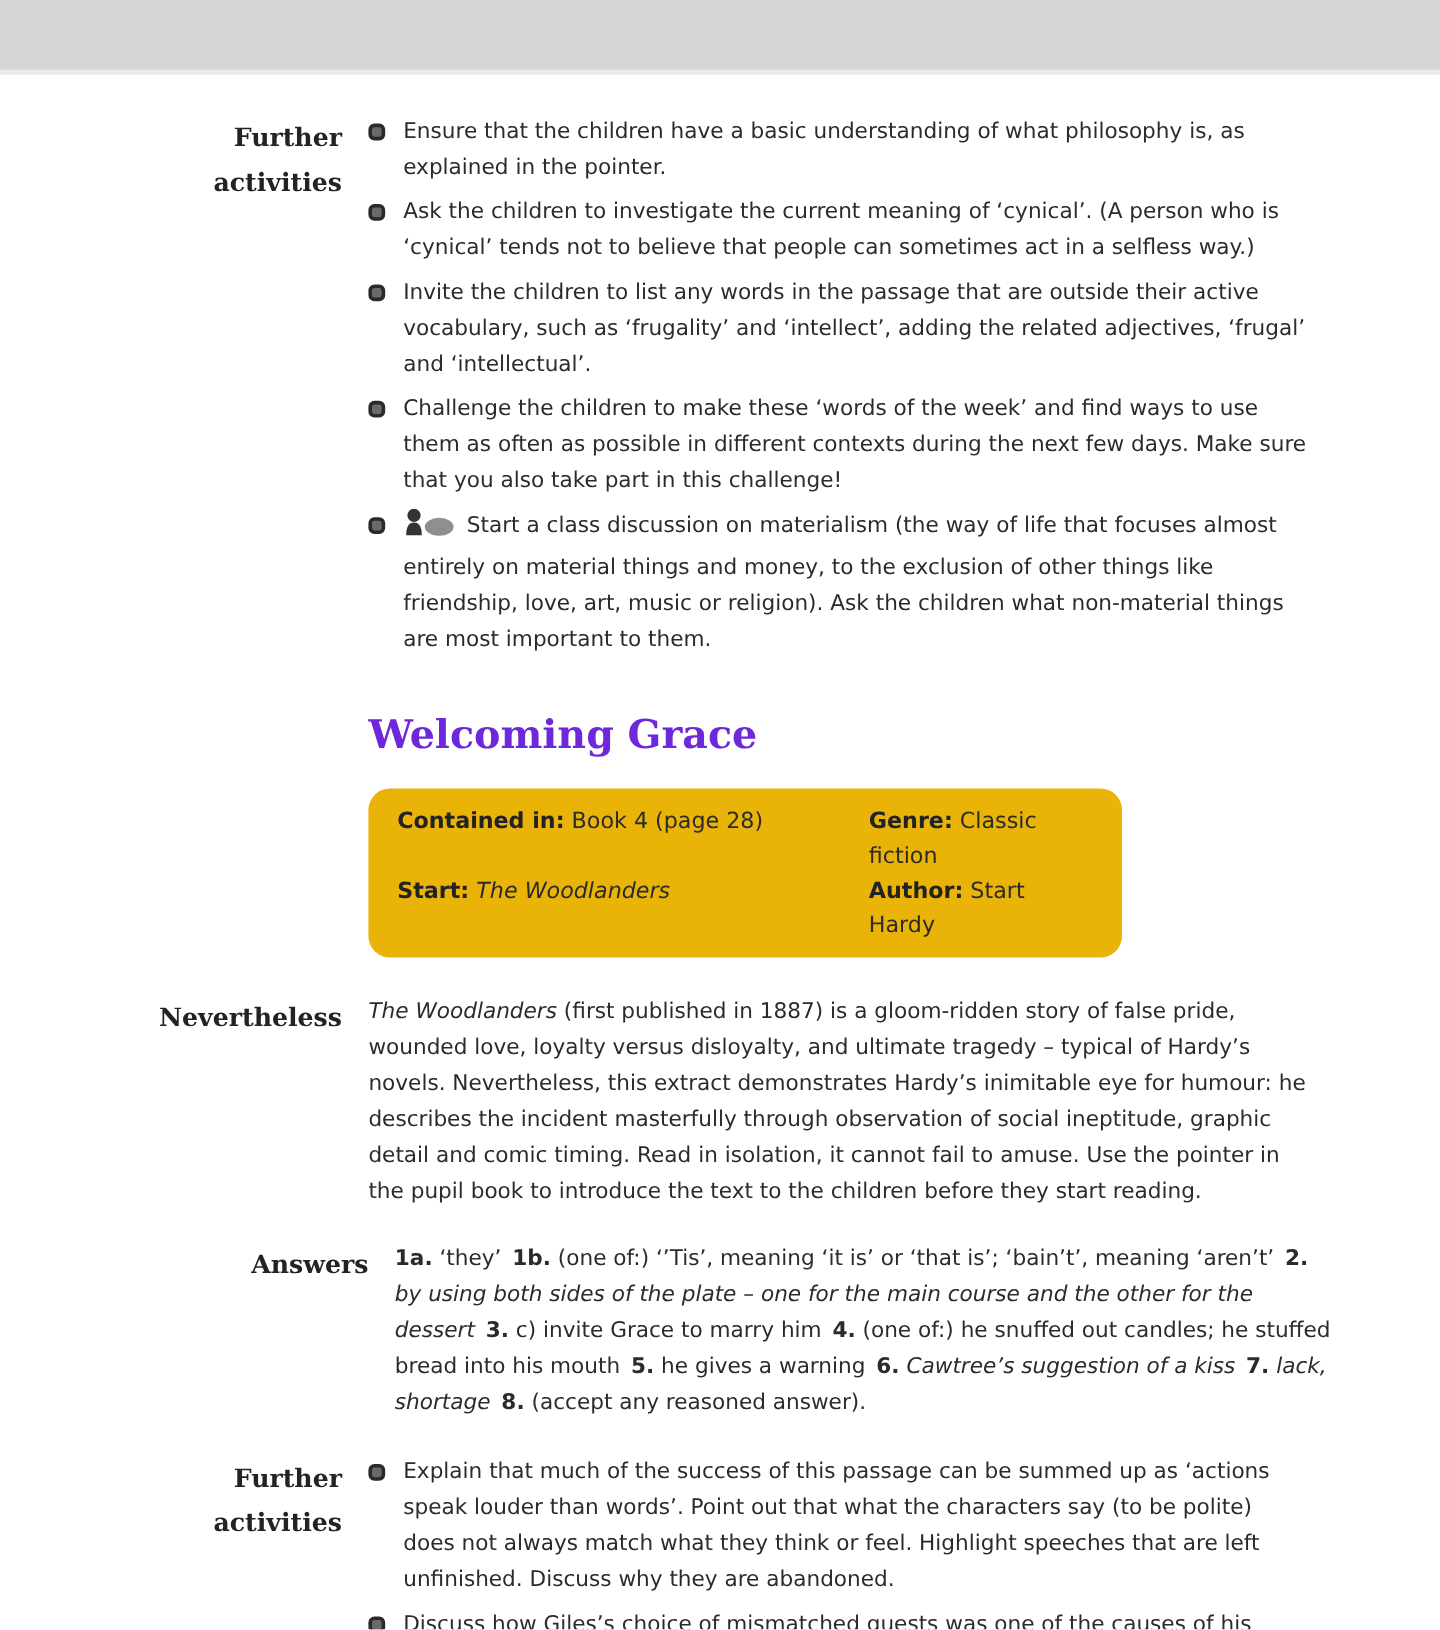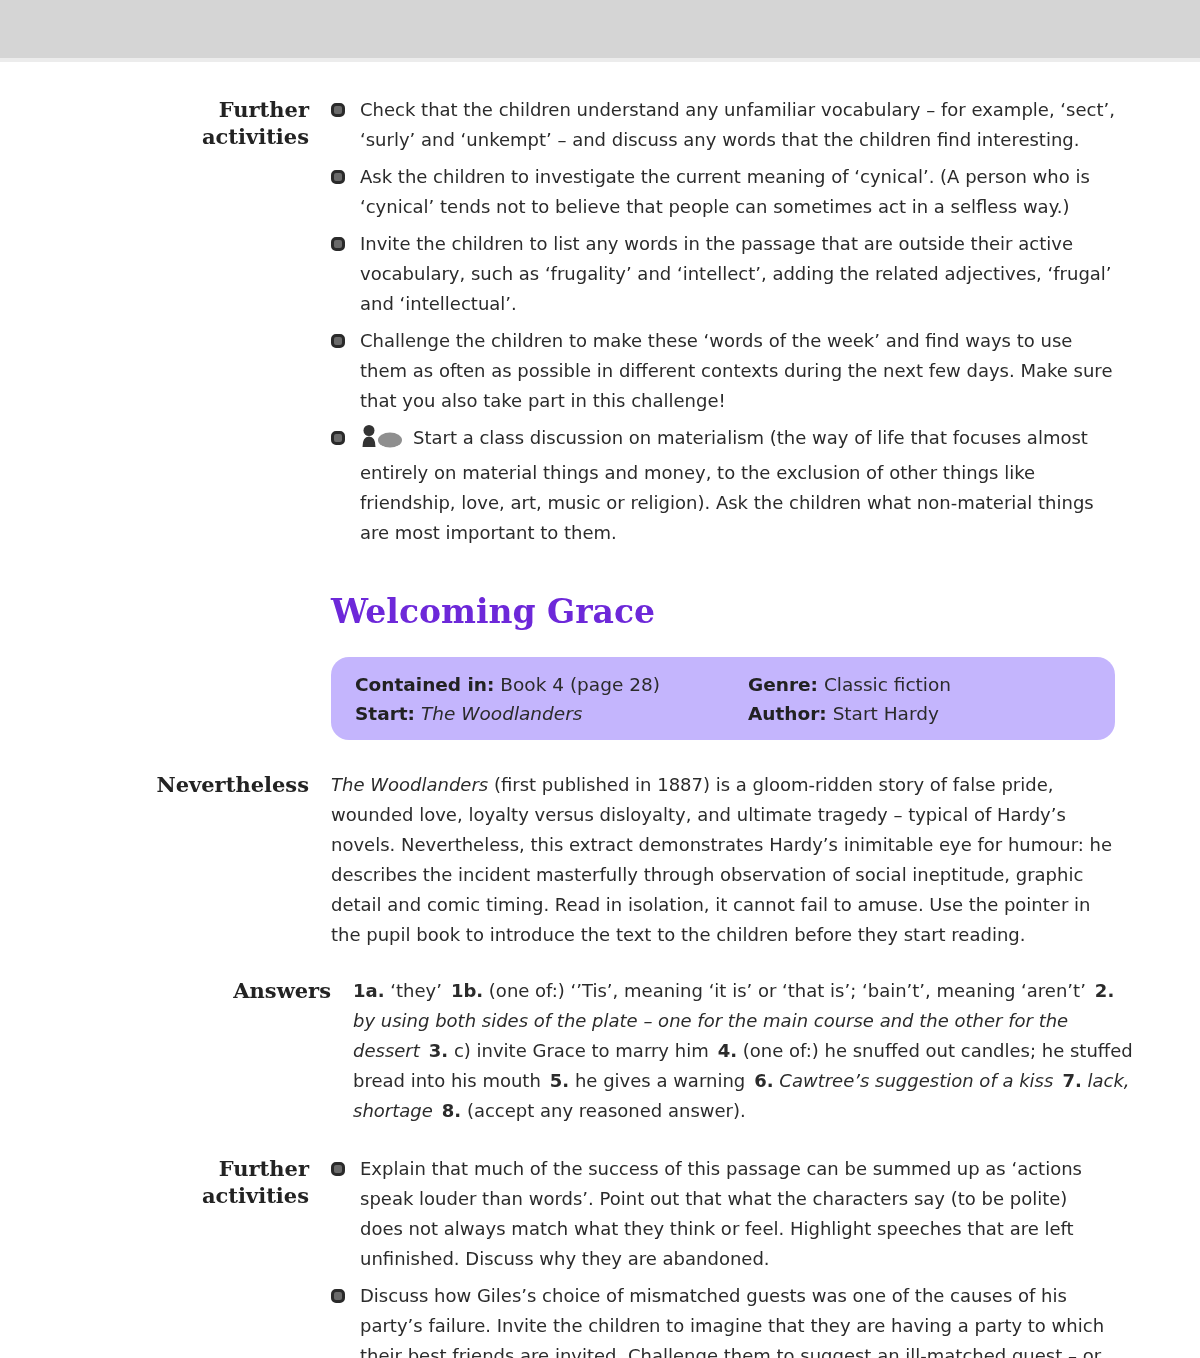--- a/index.html
+++ b/index.html
@@ -7,41 +7,40 @@
     width:1200px;height:1358px;position:relative;background:#ffffff;
     overflow:hidden;color:#2b2b2b;
     font-family:"DejaVu Sans","Liberation Sans",sans-serif;
   }
   .top-band{height:58px;background:#d5d5d5;border-bottom:4px solid #ececec;}
   .content{padding-top:33px;}
   .row{display:flex;align-items:flex-start;}
   .label-col{
     width:285px;flex:none;text-align:right;
     font-family:"DejaVu Serif","Liberation Serif",serif;
-    font-weight:bold;font-size:21px;line-height:27px;color:#232323;
+    font-weight:bold;font-size:21px;line-height:37px;color:#232323;
     padding-top:1px;
-    margin-left:24px;
   }
   .body-col{width:784px;flex:none;margin-left:22px;font-size:18px;line-height:30px;}
   .li{display:flex;margin-bottom:7px;}
   .bullet{
     width:14px;height:14px;flex:none;box-sizing:border-box;
     border:3px solid #2a2a2a;background:#6a6a6a;border-radius:5px;
     margin:8px 15px 0 0;
   }
   .li p{margin:0;}
   .disc-icon{display:inline-block;vertical-align:-5px;margin-right:7px;}
   .passage-title{
     font-family:"DejaVu Serif","Liberation Serif",serif;
     font-weight:bold;font-size:33px;line-height:42px;color:#6d28d9;
     margin:36px 0 0 0;
   }
   .info-box{
-    margin-top:24px;width:784px;box-sizing:border-box;
-    background:#c4b5fd;border-radius:18px;
+    margin-top:24px;width:628px;box-sizing:border-box;
+    background:#eab308;border-radius:18px;
     padding:13px 24px 12px 24px;
     display:grid;grid-template-columns:393px 1fr;
     font-size:18.5px;line-height:29px;
   }
   .info-box b{font-weight:bold;color:#222;}
   .italic{font-style:italic;}
   .para{margin:0;}
   .rt-b{font-weight:bold;text-align:center;}
   .rt-i{font-style:italic;}
   .mt-intro{margin-top:30px;}
@@ -56,21 +55,21 @@
 
   <div class="content">
 
     <div class="row">
       <div class="label-col">
         <span style="display:inline-block;width:110px;">Further activities</span>
       </div>
       <div class="body-col">
         <div class="li">
           <span class="bullet"></span>
-          <p class="para">Check that the children understand any unfamiliar vocabulary – for example, ‘sect’, ‘surly’ and ‘unkempt’ – and discuss any words that the children find interesting.</p>
+          <p class="para">Ensure that the children have a basic understanding of what philosophy is, as explained in the pointer.</p>
         </div>
         <div class="li">
           <span class="bullet"></span>
           <p class="para">Ask the children to investigate the current meaning of ‘cynical’. (A person who is ‘cynical’ tends not to believe that people can sometimes act in a selfless way.)</p>
         </div>
         <div class="li">
           <span class="bullet"></span>
           <p class="para">Invite the children to list any words in the passage that are outside their active vocabulary, such as ‘frugality’ and ‘intellect’, adding the related adjectives, ‘frugal’ and ‘intellectual’.</p>
         </div>
         <div class="li">

